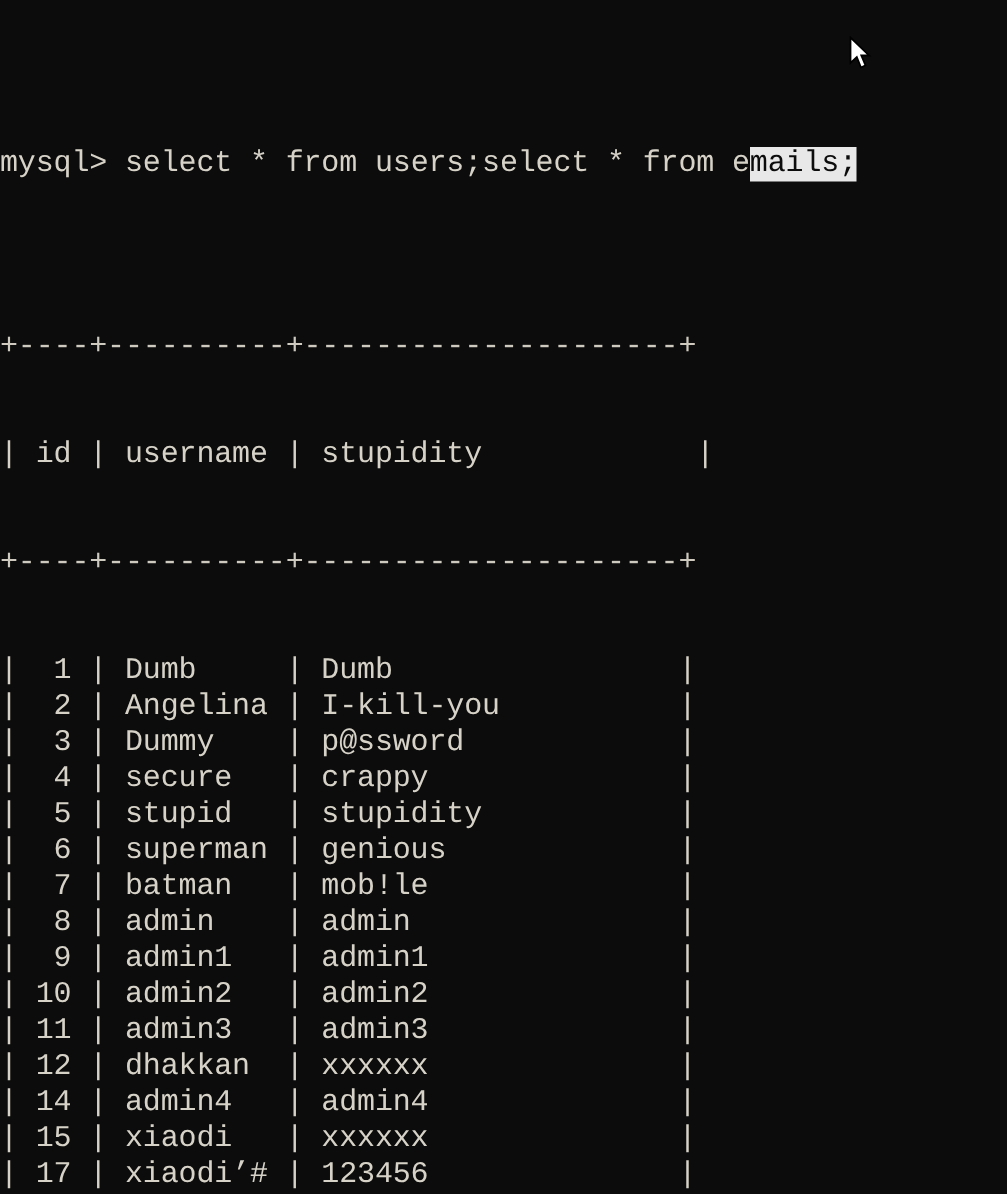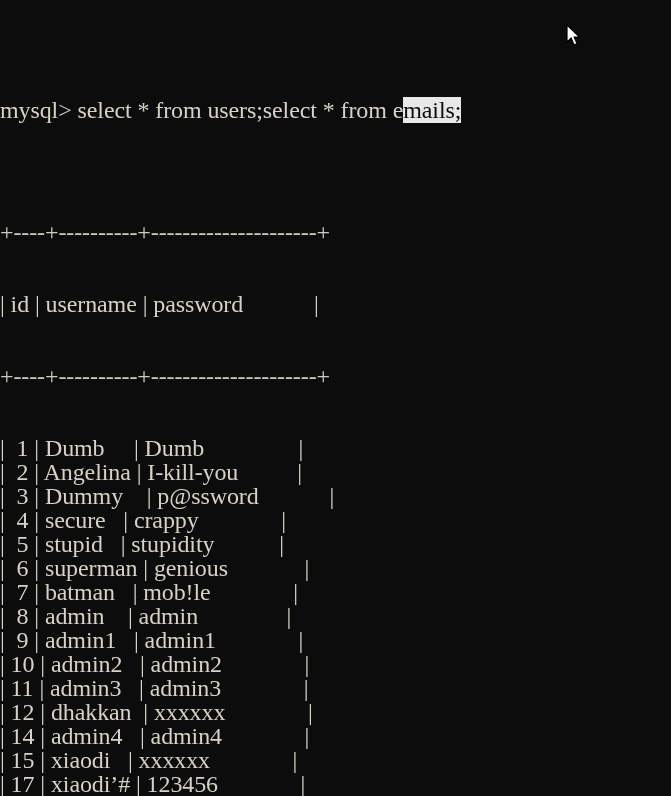--- a/index.html
+++ b/index.html
@@ -29,22 +29,22 @@
     white-space: pre;
     overflow: hidden;
     padding: 0;
     box-sizing: border-box;
   }
   .line {
     height: 24px;
     line-height: 24px;
     white-space: pre;
     display: block;
-    font-family: Liberation Serif, serif;
-    font-size: 24px;
+    font-family: Liberation Mono, monospace;
+    font-size: 20px;
     letter-spacing: -0.1px;
   }
   .line.first { padding-top: 2px; height: 26px; }
   .sel {
     background: #e8e8e8;
     color: #0c0c0c;
   }
   .rule { color: #cfcac0; }
   #cursor {
     position: absolute;
@@ -58,21 +58,21 @@
 </head>
 <body>
 
 <div id="terminal">
 
   
   <div class="line first"><span>mysql&gt; </span><span>select * from users;select * from e</span><span class="sel">mails;</span></div>
 
   
   <div class="line rule">+----+----------+---------------------+</div>
-  <div class="line">| id | username | password            |</div>
+  <div class="line">| id | username | stupidity            |</div>
   <div class="line rule">+----+----------+---------------------+</div>
   <div id="users-body"><div class="line">|  1 | Dumb     | Dumb                |</div><div class="line">|  2 | Angelina | I-kill-you          |</div><div class="line">|  3 | Dummy    | p@ssword            |</div><div class="line">|  4 | secure   | crappy              |</div><div class="line">|  5 | stupid   | stupidity           |</div><div class="line">|  6 | superman | genious             |</div><div class="line">|  7 | batman   | mob!le              |</div><div class="line">|  8 | admin    | admin               |</div><div class="line">|  9 | admin1   | admin1              |</div><div class="line">| 10 | admin2   | admin2              |</div><div class="line">| 11 | admin3   | admin3              |</div><div class="line">| 12 | dhakkan  | xxxxxx              |</div><div class="line">| 14 | admin4   | admin4              |</div><div class="line">| 15 | xiaodi   | xxxxxx              |</div><div class="line">| 17 | xiaodi’# | 123456              |</div></div>
   
   
 
   
 
   
   
   

